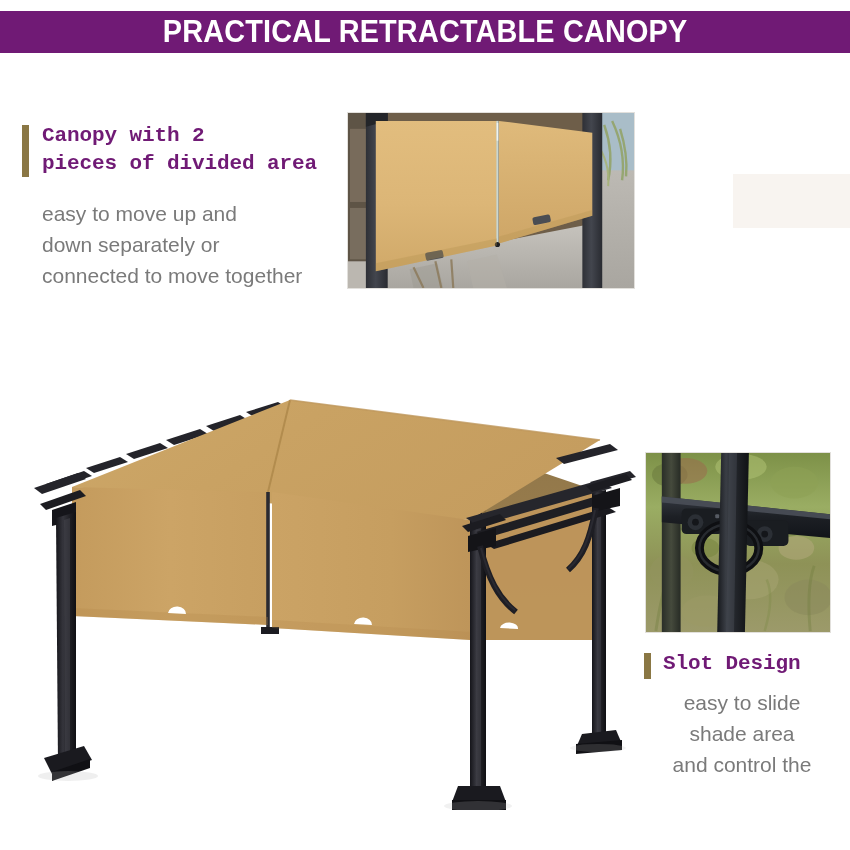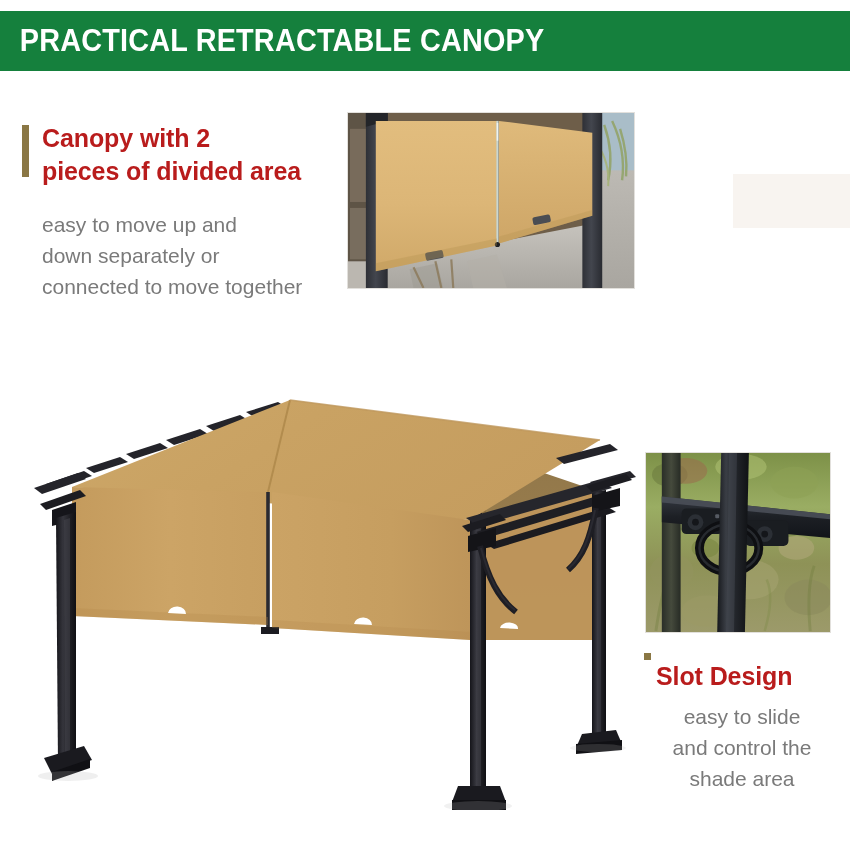--- a/index.html
+++ b/index.html
@@ -15,24 +15,25 @@
     overflow: hidden;
     -webkit-font-smoothing: antialiased;
   }
 
   
   .banner {
     position: absolute;
     left: 0;
     top: 11px;
     width: 850px;
-    height: 60px;
-    background: #15803d;
+    height: 42px;
+    background: #701a75;
     display: flex;
     align-items: center;
+    justify-content: center;
   }
   .banner-title {
     color: #ffffff;
     font-size: 31px;
     font-weight: bold;
     letter-spacing: 0.2px;
     white-space: nowrap;
     transform: scaleX(0.93);
   }
 
@@ -44,26 +45,27 @@
     display: flex;
     align-items: flex-start;
   }
   .accent-bar {
     width: 7px;
     background: #8A7744;
     flex: 0 0 7px;
     margin-top: 3px;
   }
   .feature-title {
-    font-size: 25px;
+    font-size: 21px;
     font-weight: bold;
-    color: #b91c1c;
+    color: #701a75;
     line-height: 1.32;
     margin-left: 13px;
     letter-spacing: -0.1px;
+    font-family: Liberation Mono, monospace;
   }
   .feature-body {
     font-size: 21px;
     color: #7A7A7A;
     line-height: 1.47;
     font-weight: normal;
   }
 
   
   #feature-canopy {
@@ -79,21 +81,20 @@
   
   #feature-slot {
     left: 638px;
     top: 650px;
     width: 208px;
     text-align: center;
   }
   #feature-slot .feature-head {
     justify-content: flex-start;
     padding-left: 6px;
-    flex-direction: column;
   }
   #feature-slot .feature-title {
     margin-left: 12px;
   }
   #feature-slot .feature-body {
     margin-top: 9px;
   }
 
   
   .soft-panel {
@@ -161,22 +162,22 @@
   </div>
 </div>
 
 <div class="feature" id="feature-slot">
   <div class="feature-head">
     <div class="accent-bar" style="height:26px;"></div>
     <div class="feature-title">Slot Design</div>
   </div>
   <div class="feature-body">
     <div>easy to slide</div>
+    <div>shade area</div>
     <div>and control the</div>
-    <div>shade area</div>
   </div>
 </div>
 
 <div class="photo" id="photo-canopy-detail">
   <svg viewBox="0 0 288 177" preserveAspectRatio="none">
     <defs>
       <linearGradient id="pdFabric" x1="0" y1="0" x2="0" y2="1">
         <stop offset="0%" stop-color="#E2BD7E"></stop>
         <stop offset="55%" stop-color="#DCB677"></stop>
         <stop offset="100%" stop-color="#D0A969"></stop>

